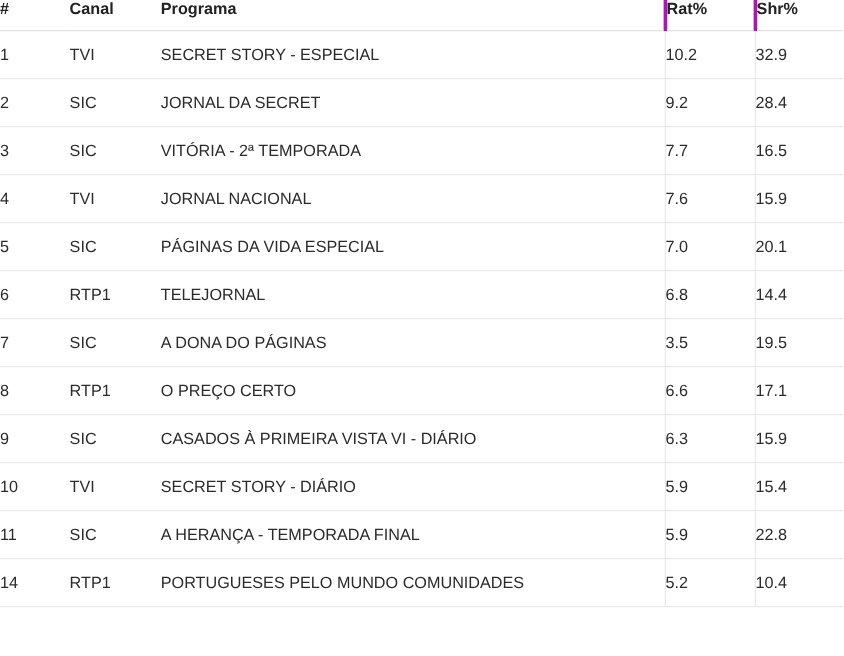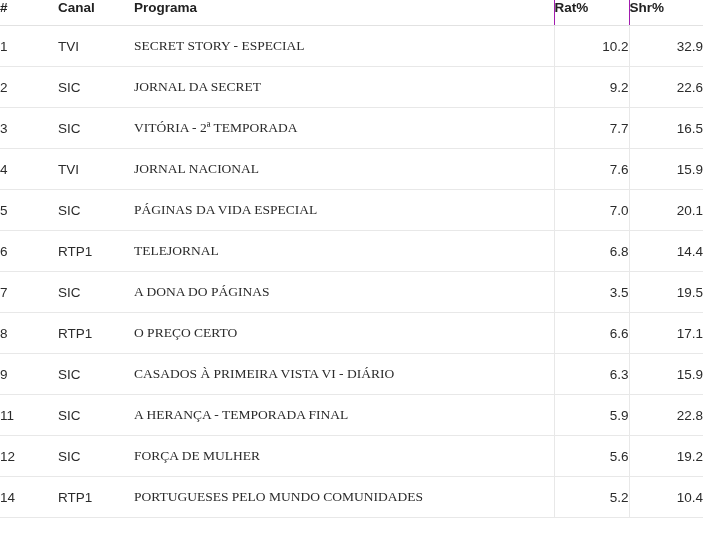--- a/index.html
+++ b/index.html
@@ -40,30 +40,29 @@
     border-bottom: 1px solid #e8e8e8;
     vertical-align: middle;
     color: #2b2b2b;
     font-size: 13.5px;
     white-space: nowrap;
     overflow: hidden;
     text-overflow: ellipsis;
   }
   .cell-pad-rank  { padding-left: 8px; }
   .cell-pad-canal { padding-left: 0; }
-  .cell-pad-prog  { padding-left: 0; font-family: Liberation Serif, serif; }
+  .cell-pad-prog  { padding-left: 0; }
 
   
   .sep-left {
     border-left: 1px solid #e8e8e8;
     padding-left: 14px;
-    text-align: right;
   }
   thead .sep-left {
-    border-left: 1px solid #a21caf;
+    border-left: 3px solid #a21caf;
     margin-left: 25px;
   }
   .th-rank  { padding-left: 8px; }
   .th-prog  { padding-left: 0; }
 
   tbody tr:last-child td {
     border-bottom: 1px solid #e8e8e8;
   }
 </style>
 </head>
@@ -92,21 +91,21 @@
         <td class="cell-pad-canal">TVI</td>
         <td class="cell-pad-prog">SECRET STORY - ESPECIAL</td>
         <td class="sep-left">10.2</td>
         <td class="sep-left">32.9</td>
       </tr>
       <tr>
         <td class="cell-pad-rank">2</td>
         <td class="cell-pad-canal">SIC</td>
         <td class="cell-pad-prog">JORNAL DA SECRET</td>
         <td class="sep-left">9.2</td>
-        <td class="sep-left">22.6</td>
+        <td class="sep-left">28.4</td>
       </tr>
       <tr>
         <td class="cell-pad-rank">3</td>
         <td class="cell-pad-canal">SIC</td>
         <td class="cell-pad-prog">VITÓRIA - 2ª TEMPORADA</td>
         <td class="sep-left">7.7</td>
         <td class="sep-left">16.5</td>
       </tr>
       <tr>
         <td class="cell-pad-rank">4</td>
@@ -144,32 +143,32 @@
         <td class="sep-left">17.1</td>
       </tr>
       <tr>
         <td class="cell-pad-rank">9</td>
         <td class="cell-pad-canal">SIC</td>
         <td class="cell-pad-prog">CASADOS À PRIMEIRA VISTA VI - DIÁRIO</td>
         <td class="sep-left">6.3</td>
         <td class="sep-left">15.9</td>
       </tr>
       <tr>
+        <td class="cell-pad-rank">10</td>
+        <td class="cell-pad-canal">TVI</td>
+        <td class="cell-pad-prog">SECRET STORY - DIÁRIO</td>
+        <td class="sep-left">5.9</td>
+        <td class="sep-left">15.4</td>
+      </tr>
+      <tr>
         <td class="cell-pad-rank">11</td>
         <td class="cell-pad-canal">SIC</td>
         <td class="cell-pad-prog">A HERANÇA - TEMPORADA FINAL</td>
         <td class="sep-left">5.9</td>
         <td class="sep-left">22.8</td>
-      </tr>
-      <tr>
-        <td class="cell-pad-rank">12</td>
-        <td class="cell-pad-canal">SIC</td>
-        <td class="cell-pad-prog">FORÇA DE MULHER</td>
-        <td class="sep-left">5.6</td>
-        <td class="sep-left">19.2</td>
       </tr>
       <tr>
         <td class="cell-pad-rank">14</td>
         <td class="cell-pad-canal">RTP1</td>
         <td class="cell-pad-prog">PORTUGUESES PELO MUNDO COMUNIDADES</td>
         <td class="sep-left">5.2</td>
         <td class="sep-left">10.4</td>
       </tr>
     </tbody>
 </table>

